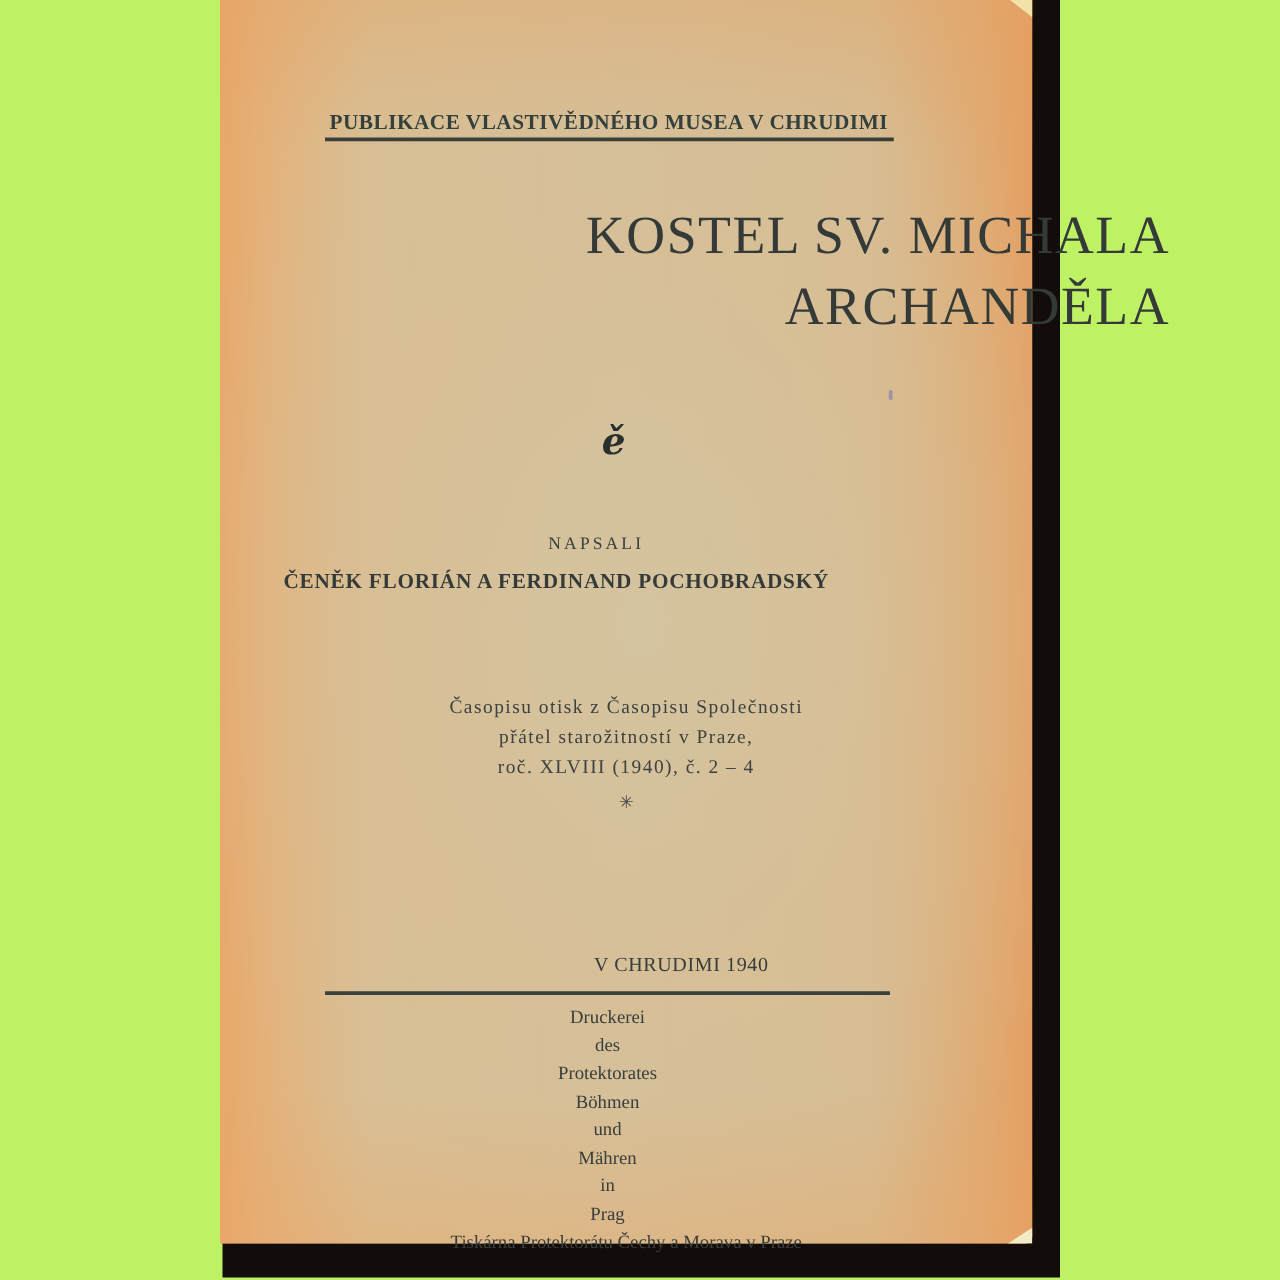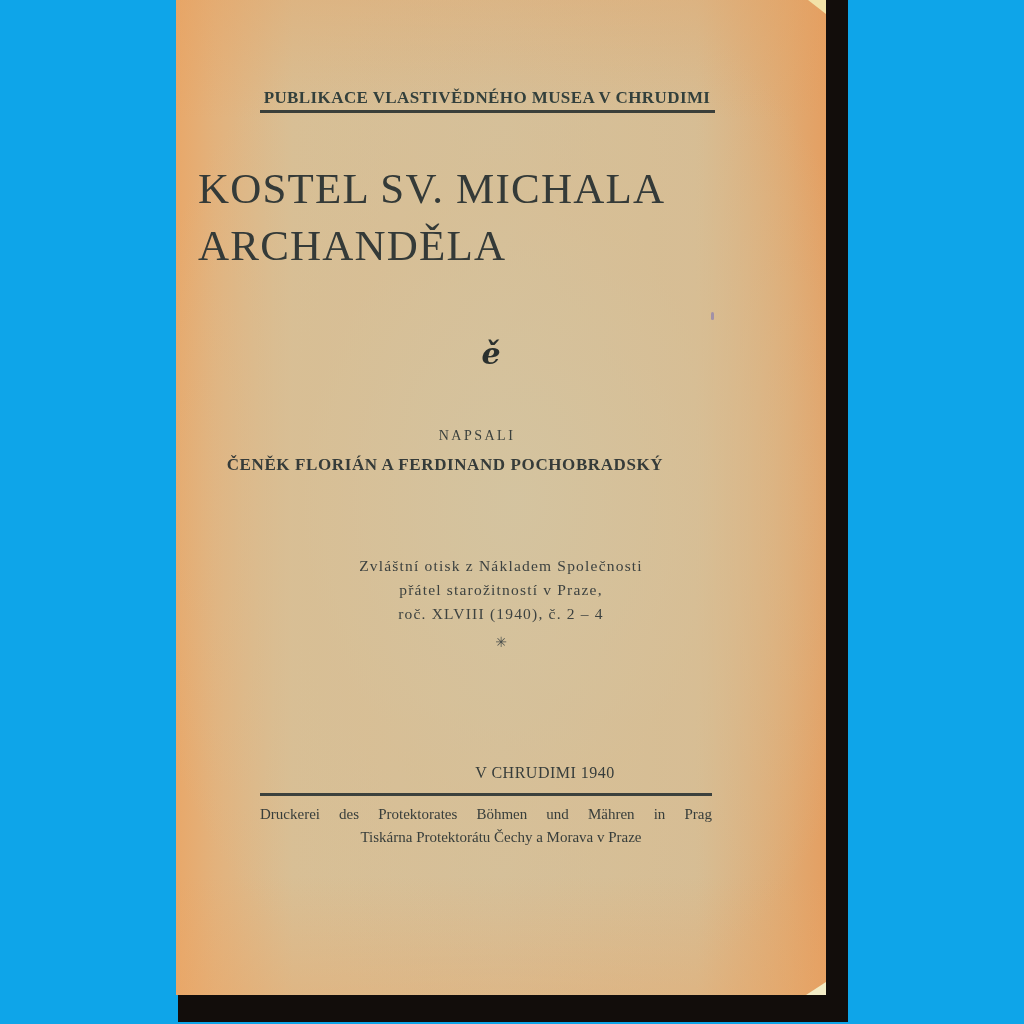--- a/index.html
+++ b/index.html
@@ -7,21 +7,21 @@
       padding: 0;
       width: 1024px;
       height: 1024px;
       background: #ffffff;
       overflow: hidden;
     }
     .stage {
       position: relative;
       width: 1024px;
       height: 1024px;
-      background: #0ea5e9;
+      background: #bef264;
     }
     
     .backing {
       position: absolute;
       left: 178px;
       top: 0;
       width: 670px;
       height: 1022px;
       background: #120d0b;
     }
@@ -92,27 +92,26 @@
       top: 110px;
       width: 455px;
       height: 3px;
       background: #3a3f3a;
     }
     .title {
       position: absolute;
       left: 0;
       top: 160px;
       width: 760px;
-      text-align: left;
+      text-align: right;
       font-family: "Liberation Serif", serif;
       font-size: 43px;
       line-height: 57px;
       letter-spacing: 1.2px;
       color: #343a38;
-      padding-left: 22px;
     }
     .title div { white-space: nowrap; }
     .ornament {
       position: absolute;
       left: 300px;
       top: 336px;
       width: 30px;
       height: 36px;
       text-align: center;
       font-family: "DejaVu Serif", serif;
@@ -199,20 +198,21 @@
       font-size: 15px;
       line-height: 22.5px;
       color: #383e3b;
     }
     .printer div { white-space: nowrap; }
     .printer .justified {
       display: flex;
       justify-content: space-between;
       width: 452px;
       margin-left: 84px;
+      flex-direction: column;
     }
     .stray-mark {
       position: absolute;
       left: 711px;
       top: 312px;
       width: 3px;
       height: 8px;
       background: #8a7fb0;
       border-radius: 2px;
       opacity: 0.7;
@@ -238,21 +238,21 @@
       <div>KOSTEL SV. MICHALA</div>
       <div>ARCHANDĚLA</div>
     </div>
 
     <div class="ornament">ě</div>
 
     <div class="authored-label">NAPSALI</div>
     <div class="authors">ČENĚK FLORIÁN A FERDINAND POCHOBRADSKÝ</div>
 
     <div class="offprint">
-      <div>Zvláštní otisk z Nákladem Společnosti</div>
+      <div>Časopisu otisk z Časopisu Společnosti</div>
       <div>přátel starožitností v Praze,</div>
       <div>roč. XLVIII (1940), č. 2 – 4</div>
     </div>
 
     <div class="asterisk">✳</div>
 
     <div class="place-year">V CHRUDIMI 1940</div>
     <div class="bottom-rule"></div>
 
     <div class="printer">

